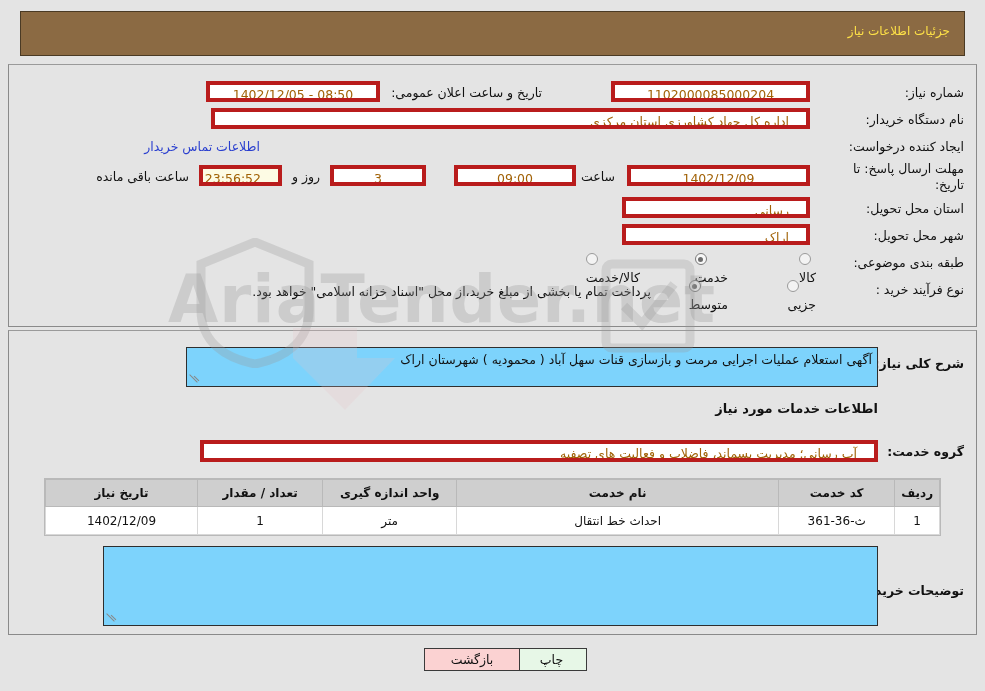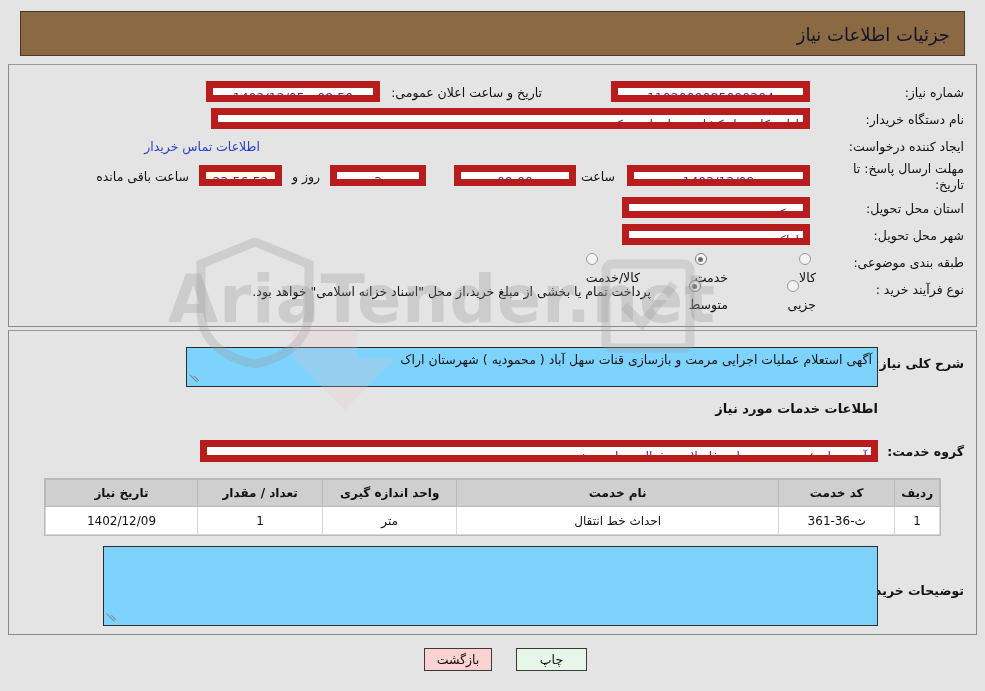--- a/index.html
+++ b/index.html
@@ -25,22 +25,22 @@
     width: 945px;
     height: 45px;
     background: #8b6a43;
     border: 1px solid #4a3a24;
     box-sizing: border-box;
   }
   .header-title {
     position: absolute;
     right: 14px;
     top: 12px;
-    color: #0f172a;
-    font-size: 18px;
+    color: #fde047;
+    font-size: 12px;
     letter-spacing: 0.3px;
   }
 
   
   .panel {
     position: absolute;
     box-sizing: border-box;
     background: #e4e4e4;
     border: 1px solid #8a8a8a;
     border-top-color: #9a9a9a;
@@ -55,26 +55,26 @@
     color: #111;
     white-space: nowrap;
     text-align: right;
   }
   .lbl-bold { font-weight: bold; }
 
   .fld {
     position: absolute;
     box-sizing: border-box;
     background: #ffffff;
-    border: 7px solid #b91c1c;
-    font-size: 12.5px;
-    color: #4c1d95;
+    border: 4px solid #b91c1c;
+    font-size: 12.5px;
+    color: #a16207;
     line-height: 19px;
     height: 21px;
-    padding: 0 4px;
+    padding: 0 17px;
     white-space: nowrap;
     overflow: hidden;
     text-align: center;
   }
   .fld.rt { text-align: right; }
   .fld.cream { background: #fdfbe4; }
 
   .link {
     position: absolute;
     font-size: 12.5px;
@@ -283,21 +283,21 @@
     <div class="lbl" style="right:12px; top:96px; width:140px; line-height:16px; white-space:normal; text-align:right;">مهلت ارسال پاسخ: تا تاریخ:</div>
     <div class="fld" style="right:166px; top:100px; width:183px;">1402/12/09</div>
     <div class="plain" style="right:361px; top:104px;">ساعت</div>
     <div class="fld" style="right:400px; top:100px; width:122px;">09:00</div>
     <div class="fld" style="right:550px; top:100px; width:96px;">3</div>
     <div class="plain" style="right:656px; top:104px;">روز و</div>
     <div class="fld cream" style="right:694px; top:100px; width:83px;">23:56:52</div>
     <div class="plain" style="right:787px; top:104px;">ساعت باقی مانده</div>
 
     <div class="lbl" style="right:12px; top:136px;">استان محل تحویل:</div>
-    <div class="fld rt" style="right:166px; top:132px; width:188px;">مرکزی</div>
+    <div class="fld rt" style="right:166px; top:132px; width:188px;">رسانی</div>
 
     <div class="lbl" style="right:12px; top:163px;">شهر محل تحویل:</div>
     <div class="fld rt" style="right:166px; top:159px; width:188px;">اراک</div>
 
     <div class="lbl" style="right:12px; top:190px;">طبقه بندی موضوعی:</div>
     <div class="radio-row" id="category-radios" style="right:160px; top:188px; width:300px;">
         <div class="radio-item" style="right: 0px;">
           <span class="radio-dot"></span>
           <span class="radio-lbl">کالا</span>
         </div>
@@ -364,21 +364,21 @@
             <td>احداث خط انتقال</td>
             <td>متر</td>
             <td>1</td>
             <td>1402/12/09</td>
           </tr>
         </tbody>
     </table>
   </div>
 
   <div class="btn btn-print" style="left:516px; top:648px; width:71px;">چاپ</div>
-  <div class="btn btn-back" style="left:424px; top:648px; width:68px;">بازگشت</div>
+  <div class="btn btn-back" style="left:424px; top:648px; width:96px;">بازگشت</div>
 
   <div class="wm">
     <svg class="wm-shield" viewBox="0 0 120 130">
       <path d="M60 4 L114 26 L114 72 C114 104 90 120 60 126 C30 120 6 104 6 72 L6 26 Z" fill="none" stroke="#9a9a9a" stroke-width="9"></path>
     </svg>
     <svg class="wm-check" viewBox="0 0 96 110">
       <rect x="6" y="6" width="84" height="84" rx="6" fill="none" stroke="#9a9a9a" stroke-width="9"></rect>
       <path d="M24 48 L42 66 L74 26" fill="none" stroke="#9a9a9a" stroke-width="9"></path>
     </svg>
     <svg class="wm-arrow" viewBox="0 0 120 96">

